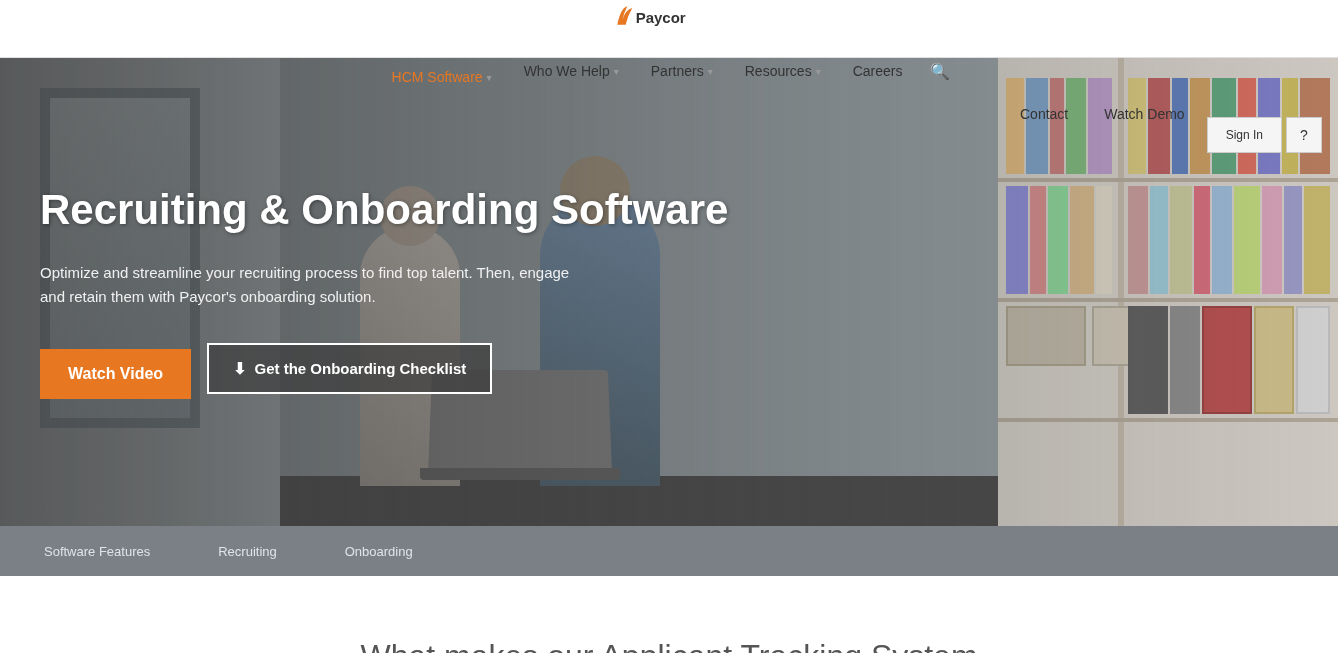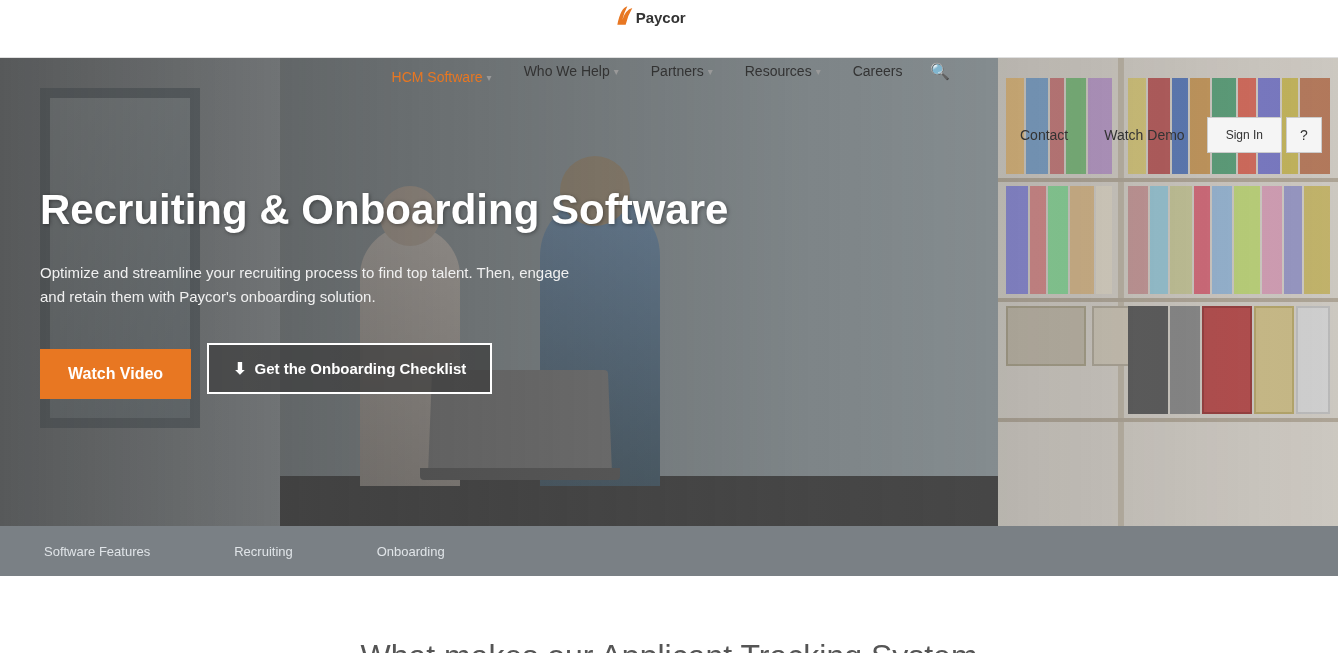--- a/index.html
+++ b/index.html
@@ -59,21 +59,21 @@
       gap: 0;
       margin-left: auto;
     }
     .nav-right-item {
       padding: 0 18px;
       font-size: 14px;
       color: #333;
       cursor: pointer;
       height: 58px;
       display: flex;
-      align-items: center;
+      align-items: flex-start;
     }
     .signin-btn {
       border: 1px solid #ccc;
       background: #f5f5f5;
       height: 36px;
       padding: 0 18px;
       font-size: 12px;
       color: #333;
       cursor: pointer;
       display: flex;
@@ -175,21 +175,21 @@
     }
     .download-icon { font-size: 16px; }
 
     
     .sub-nav {
       background: #7a8085;
       display: flex;
       align-items: center;
       height: 50px;
       padding: 0 40px;
-      gap: 76px;
+      gap: 60px;
     }
     .sub-nav-item {
       color: #e0e4e8;
       font-size: 13px;
       cursor: pointer;
       padding: 0 4px;
       white-space: nowrap;
     }
 
     

